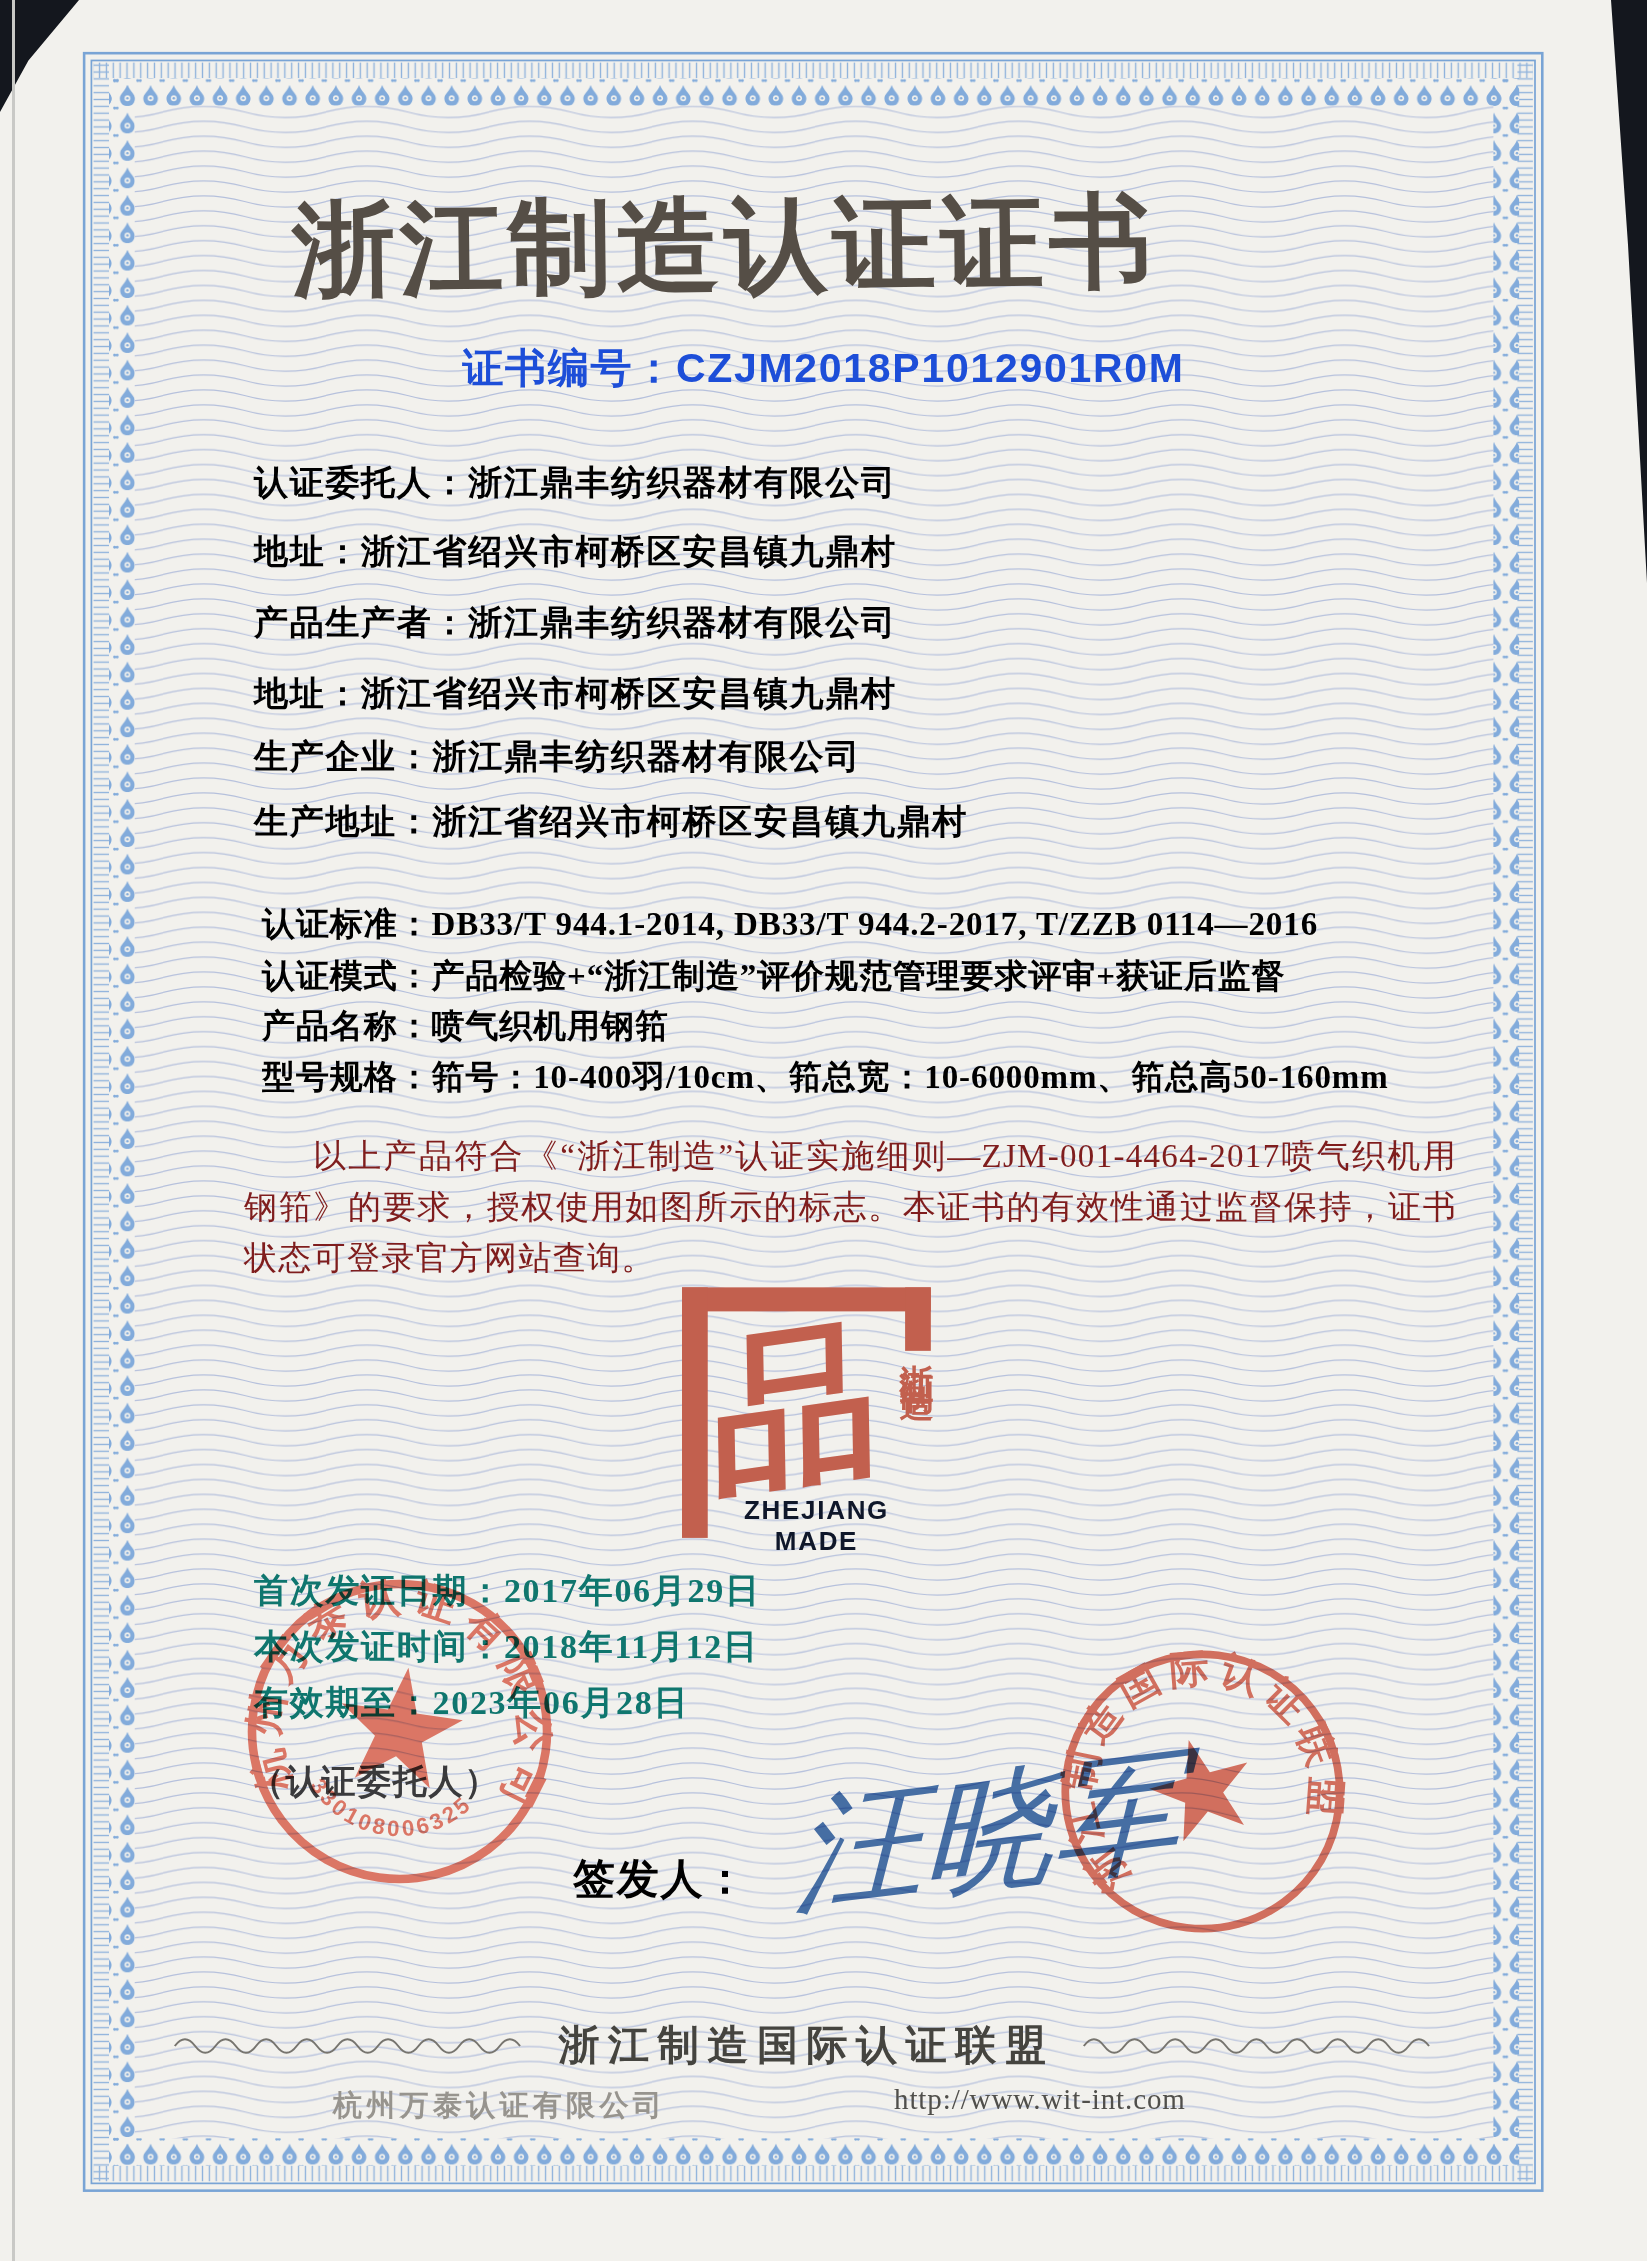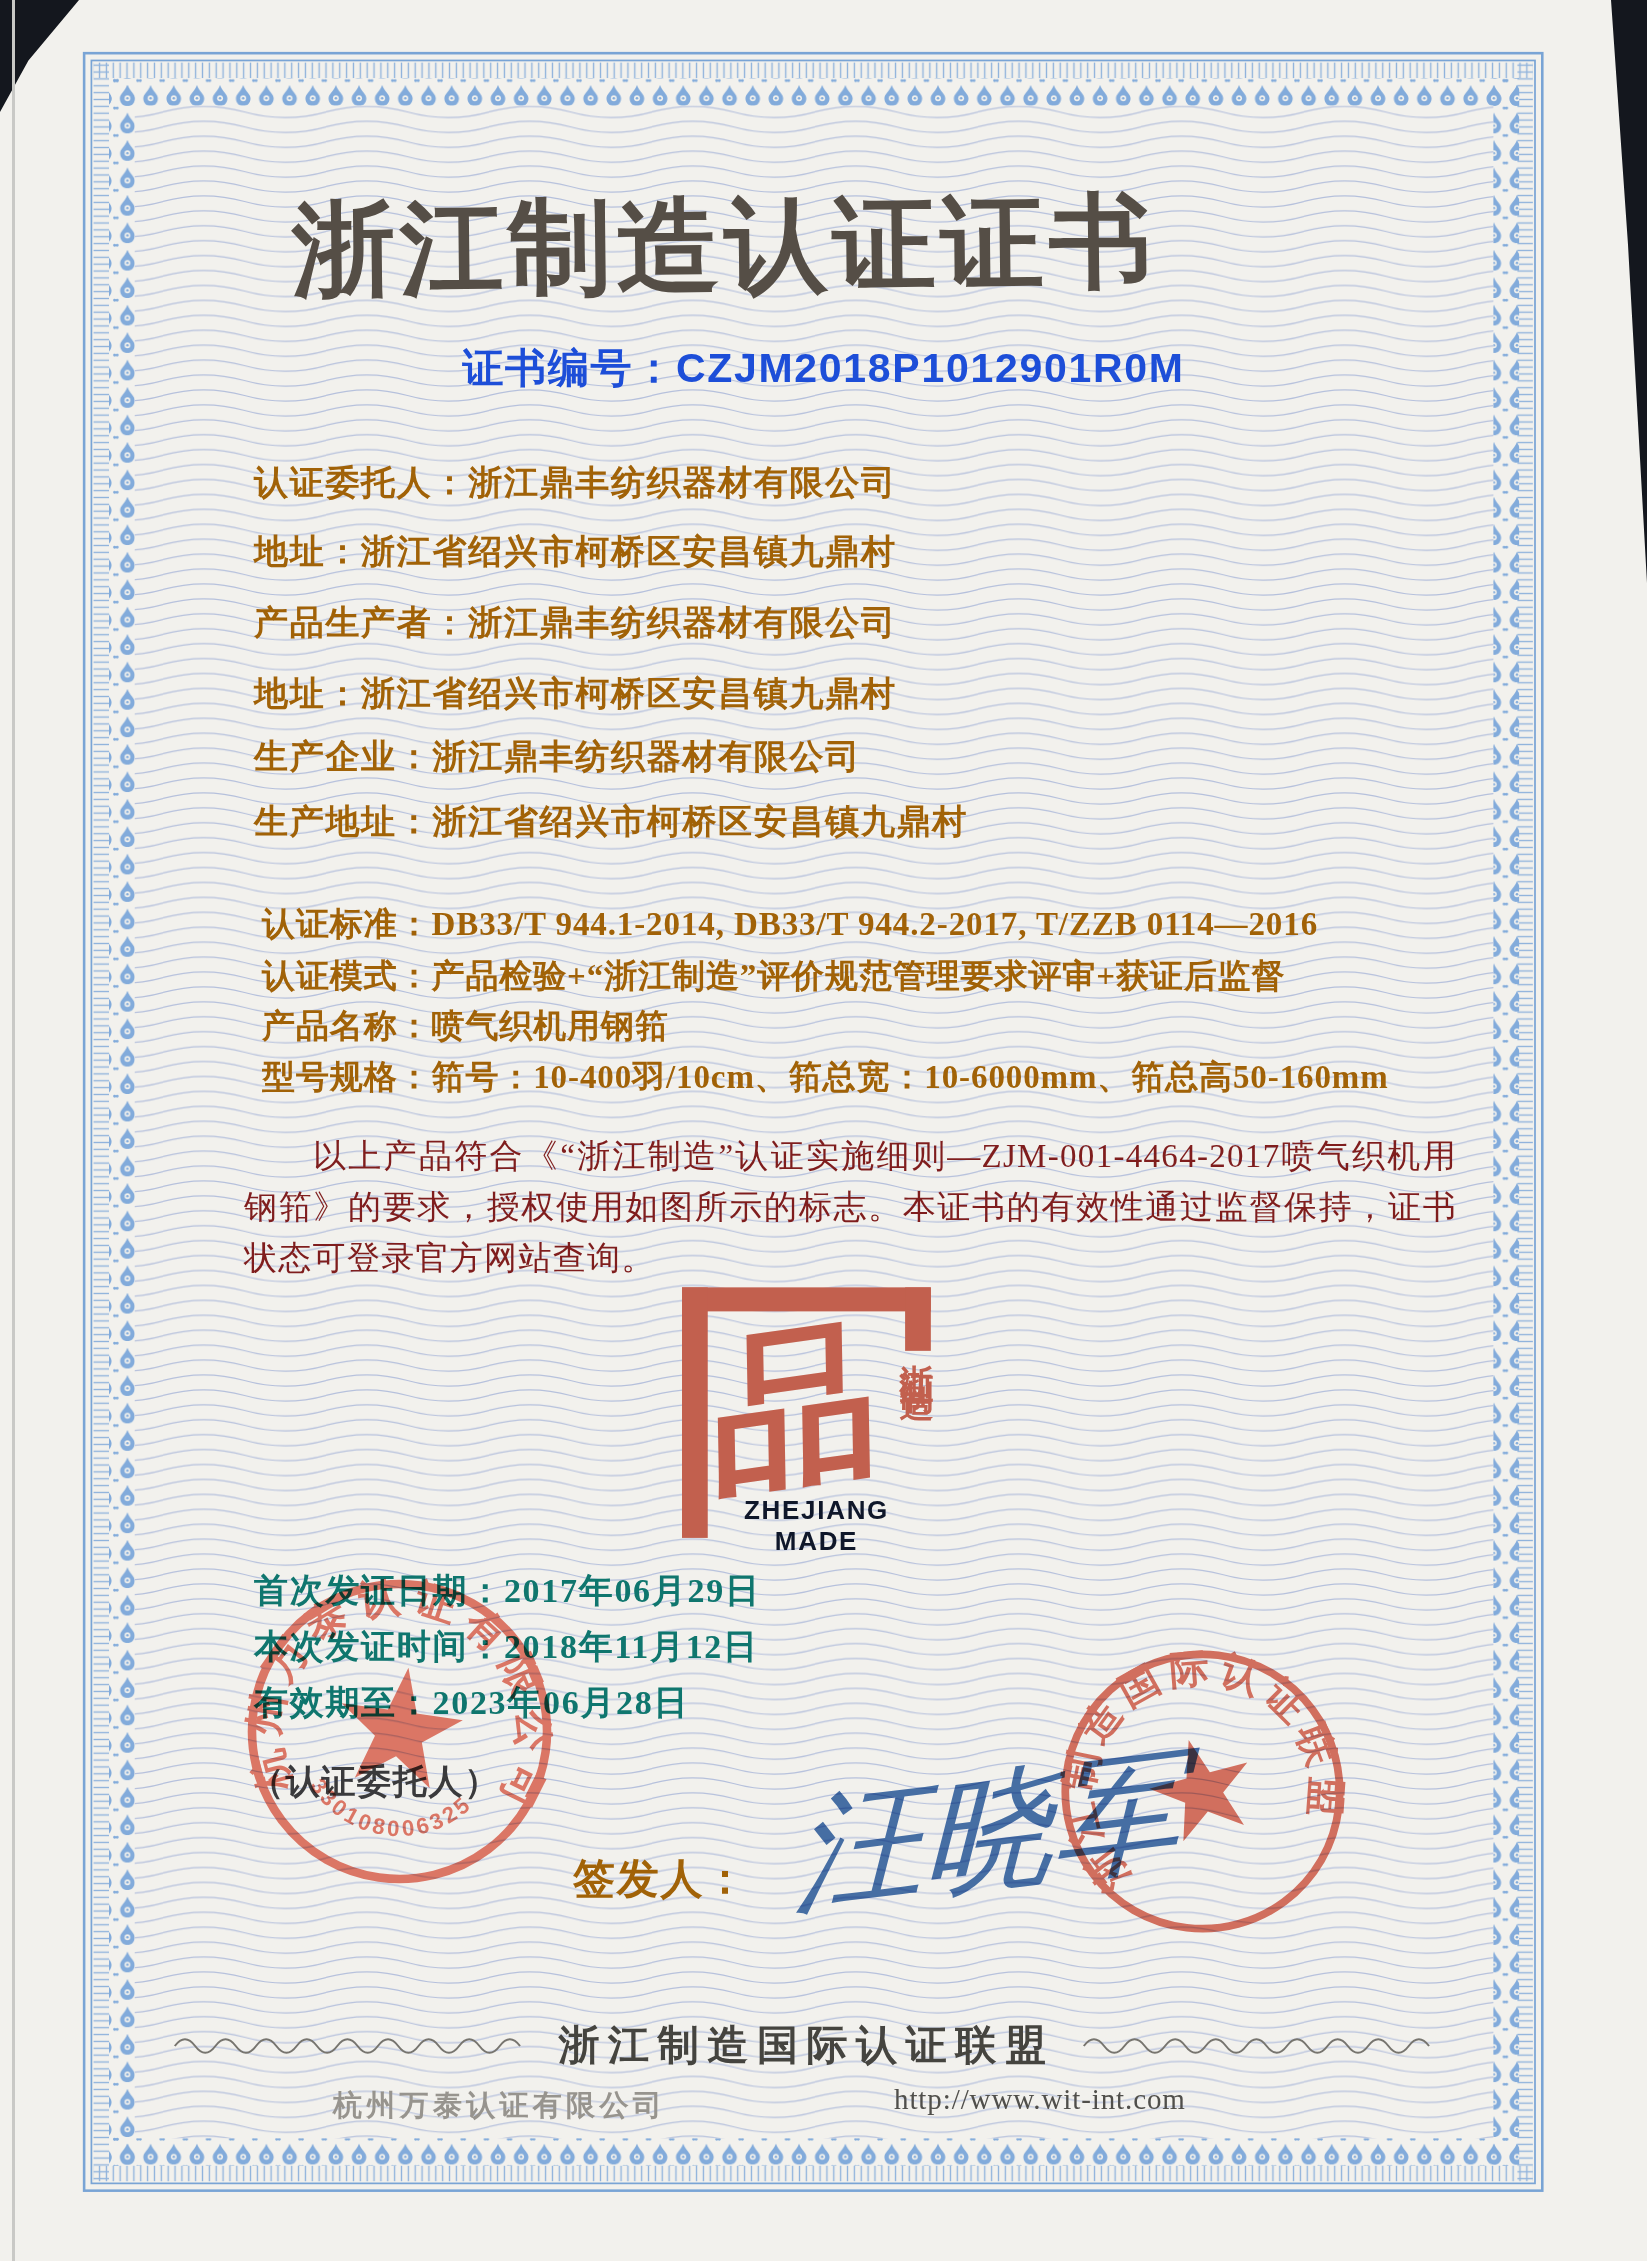--- a/index.html
+++ b/index.html
@@ -4,21 +4,21 @@
 <style>
   html,body{margin:0;padding:0;}
   body{background:#2a2d33; font-family:"Liberation Serif","DejaVu Serif",serif;}
   .page{position:relative; width:1647px; height:2261px; background:#f2f1ed; overflow:hidden;}
   .bg-svg{position:absolute; left:0; top:0; z-index:1;}
   .scan-tl{position:absolute; left:0; top:0; width:79px; height:112px; background:#14171e;
            clip-path:polygon(0 0,100% 0,36% 54%,0 100%); z-index:6;}
   .scan-tr{position:absolute; right:0; top:0; width:50px; height:583px; background:#14171e;
            clip-path:polygon(28% 0,100% 0,100% 100%,62% 42%); z-index:6;}
   .edge-left{position:absolute; left:12px; top:0; width:2.6px; height:2261px; background:#c9c9c6; z-index:6;}
-  .txt{position:absolute; z-index:3; color:#a16207; white-space:nowrap;}
+  .txt{position:absolute; z-index:3; color:#000000; white-space:nowrap;}
   .title{top:178px; left:-13px; width:1475px; text-align:center; font-size:103px; font-weight:bold;
          letter-spacing:5.1px; color:#554e46; transform:rotate(-0.6deg); z-index:3; position:absolute;
          font-family:"Liberation Serif","DejaVu Serif",serif;}
   .certno{top:341px; left:0; width:1647px; text-align:center; font-size:41px; font-weight:bold;
           color:#1d4ed8; letter-spacing:1.7px; font-family:"Liberation Sans","DejaVu Sans",sans-serif;}
   .fline{left:254px; font-size:34px; font-weight:bold; letter-spacing:1.7px;}
   .sline{left:254px; font-size:33px; font-weight:bold; letter-spacing:0.9px;margin-left:8px;}
   .statement{top:1131px; left:244px; width:1213px; font-size:33px; line-height:51px; letter-spacing:1.3px;
              text-indent:69px; text-align:justify; white-space:normal; font-weight:500; color:#7f1d1d;}
   .logo{position:absolute; left:682px; top:1282px; width:266px; height:275px; z-index:3;}

